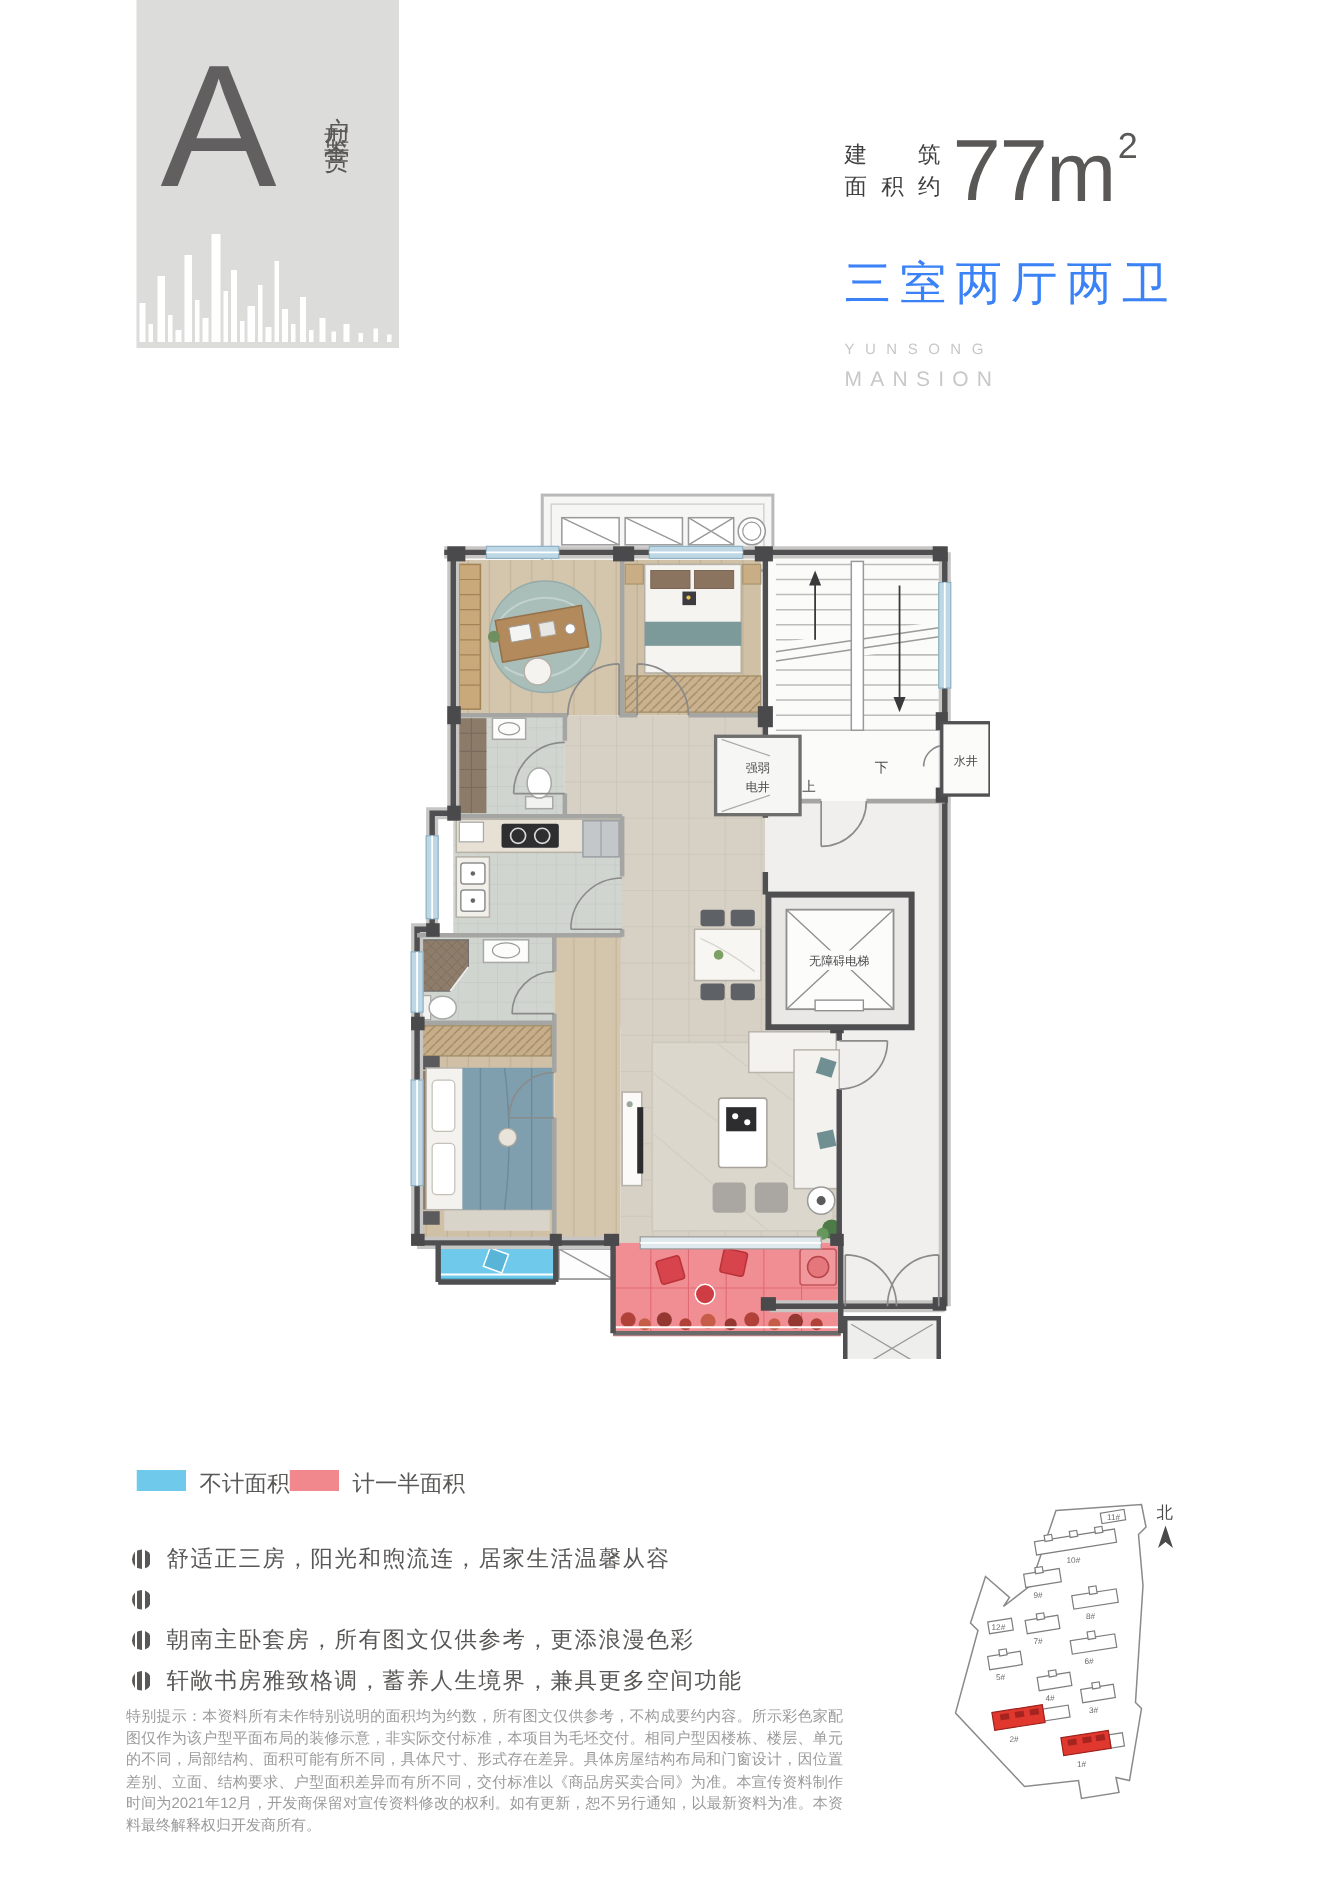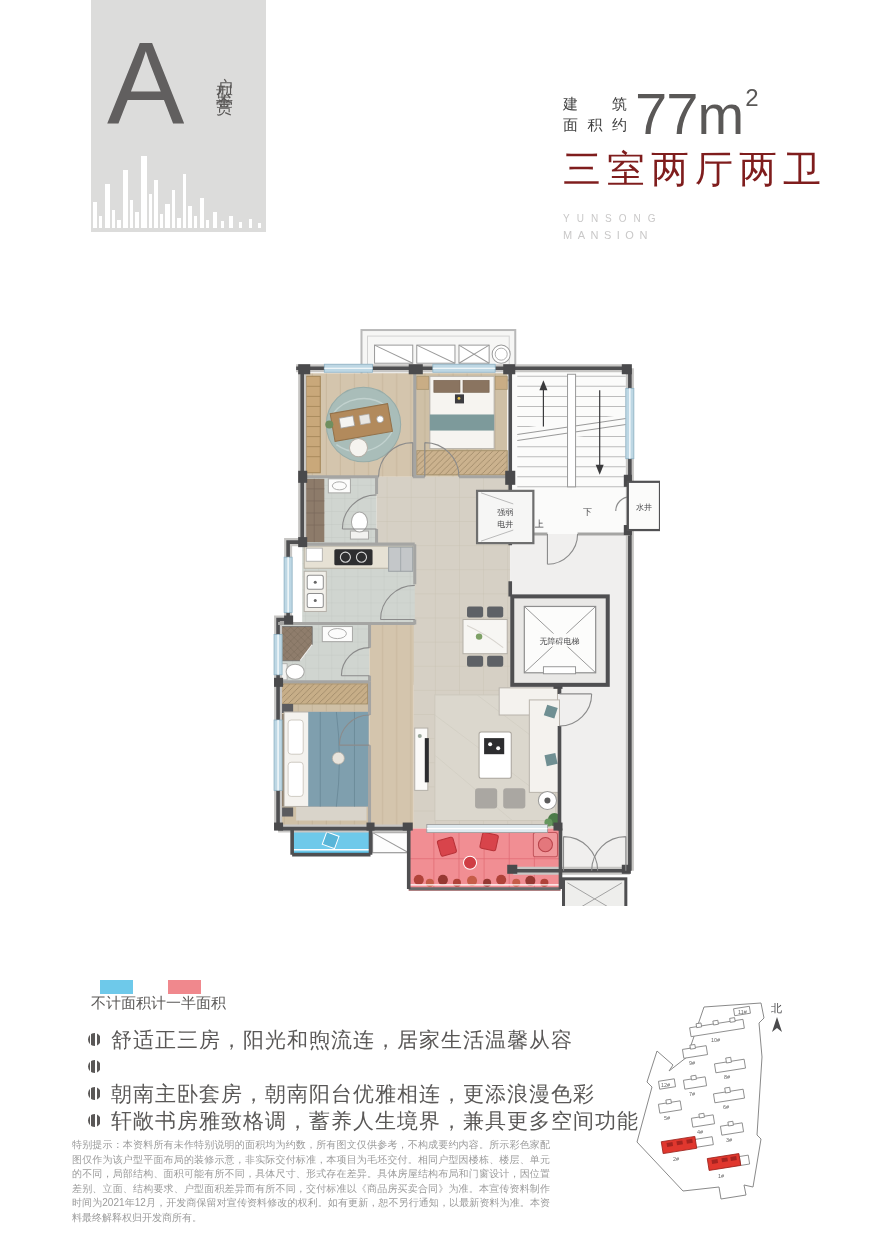--- a/index.html
+++ b/index.html
@@ -14,44 +14,44 @@
   .skyline{position:absolute;left:0;bottom:4px;width:175px;height:74px;}
 
   
   .area-block{position:absolute;left:563px;top:90px;}
   .area-row{display:flex;align-items:flex-end;}
   .area-label{width:64px;margin-bottom:3px;font-size:15px;line-height:21px;color:#404040;}
   .area-label div{text-align:justify;text-align-last:justify;}
   .area-num{font-size:58px;line-height:0.82;color:#5a5857;margin-left:8px;letter-spacing:-1px;}
   .area-unit{font-size:56px;line-height:0.82;color:#5a5857;}
   .area-exp{font-size:24px;color:#5a5857;position:relative;top:-26px;left:1px;}
-  .rooms{margin-top:6px;font-size:38px;letter-spacing:6px;color:#7f1d1d;white-space:nowrap;}
+  .rooms{margin-top:30px;font-size:31px;letter-spacing:6px;color:#3b82f6;white-space:nowrap;}
   .brand1{margin-top:18px;font-size:10px;letter-spacing:7px;color:#c9c8c8;}
-  .brand2{margin-top:5px;font-size:11px;letter-spacing:5.5px;color:#c9c8c8;}
+  .brand2{margin-top:5px;font-size:14px;letter-spacing:5.5px;color:#c9c8c8;}
 
   
   .floorplan{position:absolute;left:266px;top:328px;width:394px;height:578px;}
   .fp-label{font-size:8px;fill:#4a4a4c;}
 
   
   .legend{position:absolute;left:91px;top:980px;display:flex;align-items:center;
           font-size:15px;color:#5a5857;}
-  .legend-item{display:flex;align-items:center;flex-direction:column;}
+  .legend-item{display:flex;}
   .legend-item + .legend-item{}
   .legend-swatch{margin-right:9px;display:block;}
 
   
   .features{position:absolute;left:88px;top:1026px;}
-  .feature{display:flex;align-items:center;height:27px;font-size:21px;
+  .feature{display:flex;align-items:center;height:27px;font-size:15px;
            letter-spacing:1px;color:#5a5857;}
   .bullet{width:13px;height:13px;border-radius:50%;margin-right:10px;flex:0 0 13px;
           background:repeating-linear-gradient(90deg,#5a5857 0 1.8px,#ffffff 1.8px 3.4px,#5a5857 3.4px 5.2px);}
 
   
-  .disclaimer{position:absolute;left:72px;top:1138px;width:478px;font-size:10px;
+  .disclaimer{position:absolute;left:84px;top:1138px;width:478px;font-size:10px;
               line-height:14.5px;color:#9b9b9b;text-align:justify;}
 
   
   .siteplan{position:absolute;left:625px;top:995px;width:165px;height:220px;}
   .bldg{fill:#ffffff;stroke:#7d7d7d;stroke-width:0.8;}
   .bldg-label{font-size:5.5px;fill:#6a6a6a;}
 </style>
 </head>
 <body>
 
@@ -454,21 +454,21 @@
   <div class="features">
     <div class="feature">
       <span class="bullet"></span>
       <span>舒适正三房，阳光和煦流连，居家生活温馨从容</span>
     </div>
     <div class="feature">
       <span class="bullet"></span>
     </div>
     <div class="feature">
       <span class="bullet"></span>
-      <span>朝南主卧套房，朝南阳台优雅相连，更添浪漫色彩</span>
+      <span>朝南主卧套房，所有图文仅供参考，更添浪漫色彩</span>
     </div>
     <div class="feature">
       <span class="bullet"></span>
       <span>轩敞书房雅致格调，蓄养人生境界，兼具更多空间功能</span>
     </div>
   </div>
 
   <div class="disclaimer">特别提示：本资料所有未作特别说明的面积均为约数，所有图文仅供参考，不构成要约内容。所示彩色家配图仅作为该户型平面布局的装修示意，非实际交付标准，本项目为毛坯交付。相同户型因楼栋、楼层、单元的不同，局部结构、面积可能有所不同，具体尺寸、形式存在差异。具体房屋结构布局和门窗设计，因位置差别、立面、结构要求、户型面积差异而有所不同，交付标准以《商品房买卖合同》为准。本宣传资料制作时间为2021年12月，开发商保留对宣传资料修改的权利。如有更新，恕不另行通知，以最新资料为准。本资料最终解释权归开发商所有。</div>
 
   <svg class="siteplan" viewBox="0 0 165 220">

